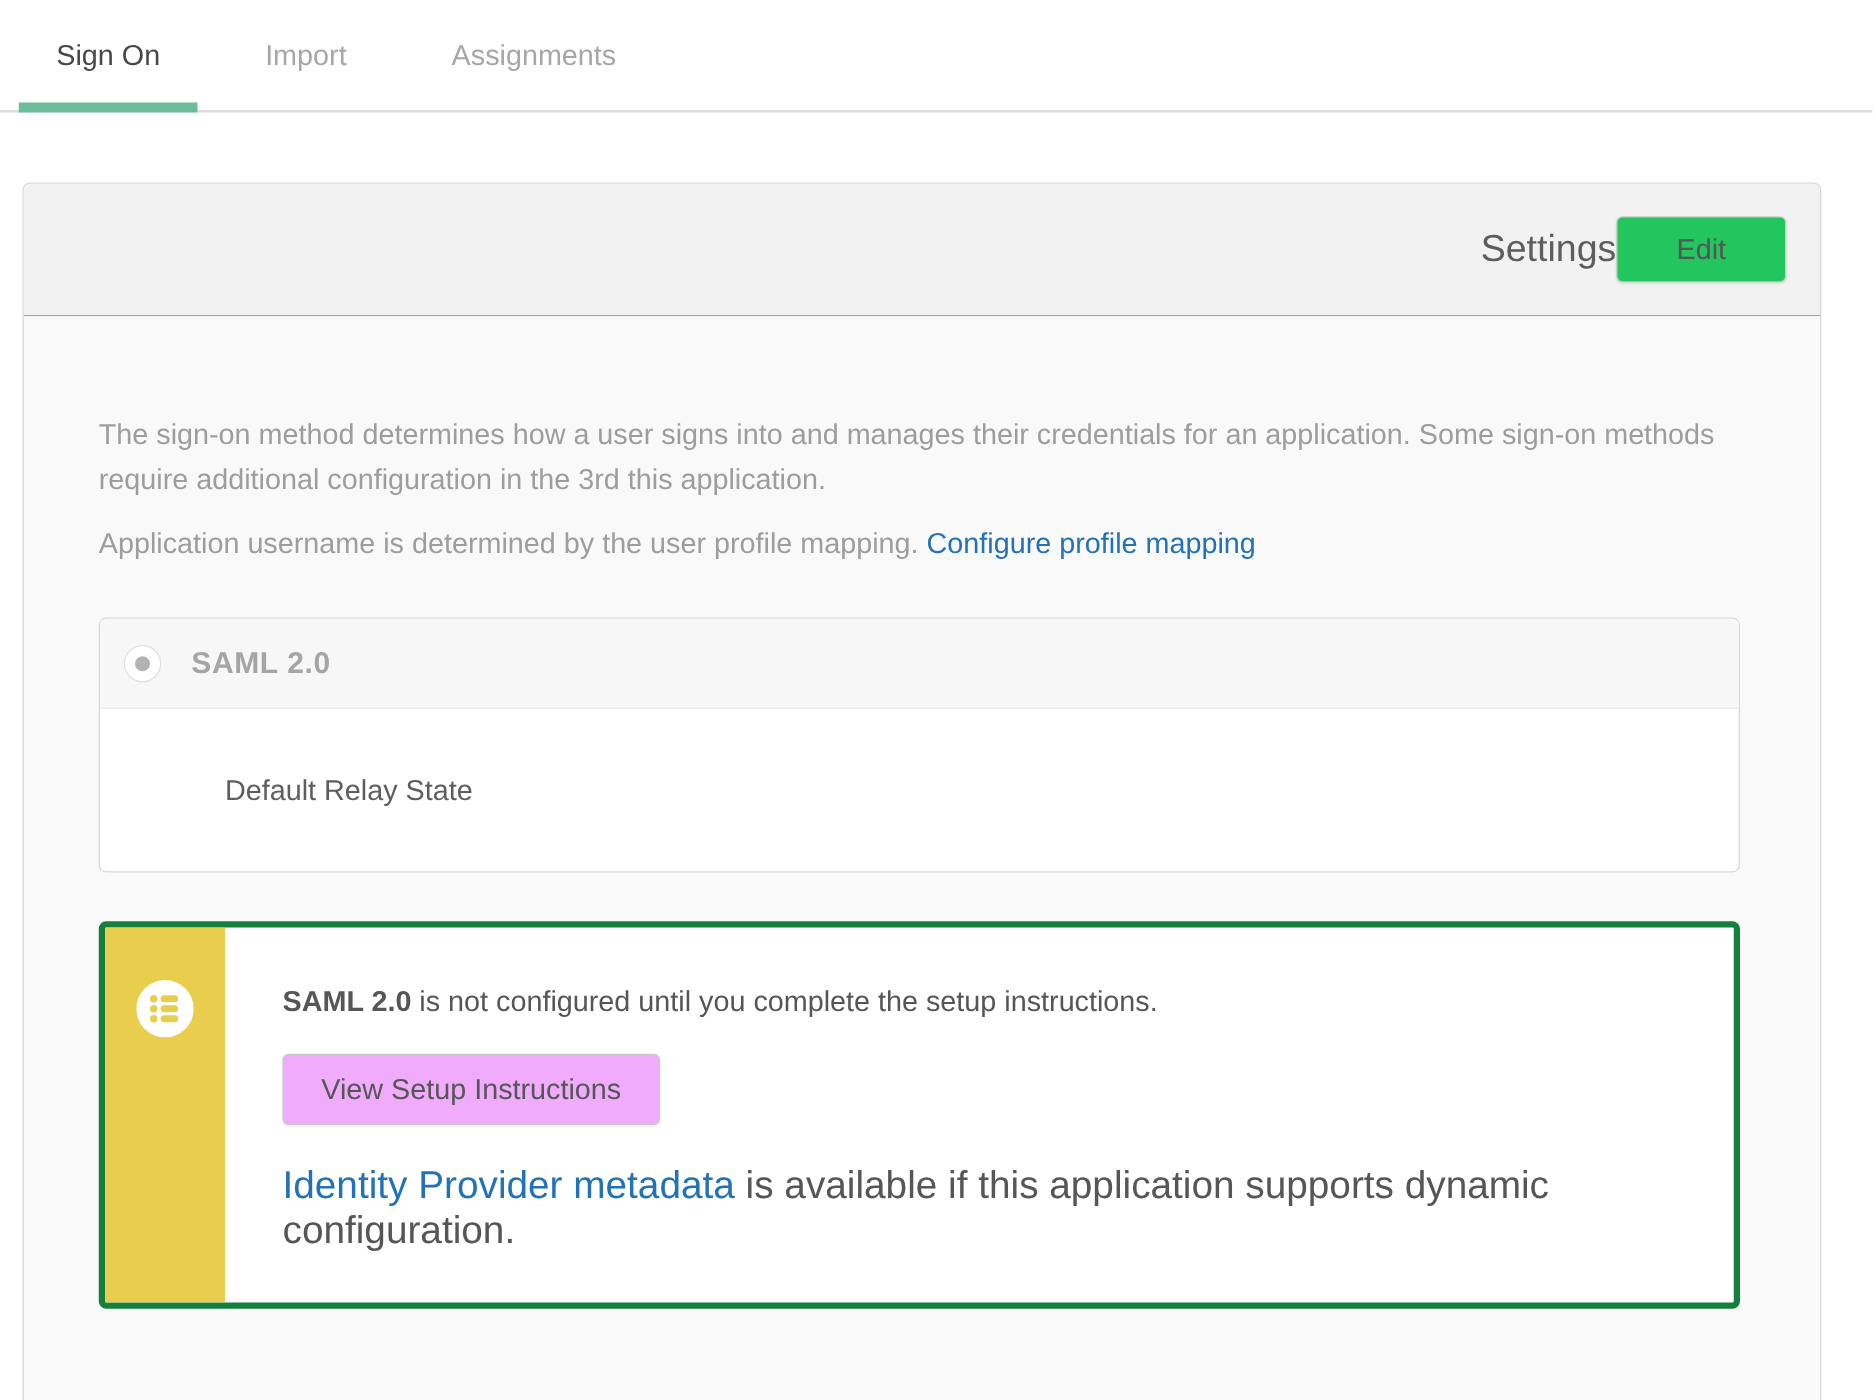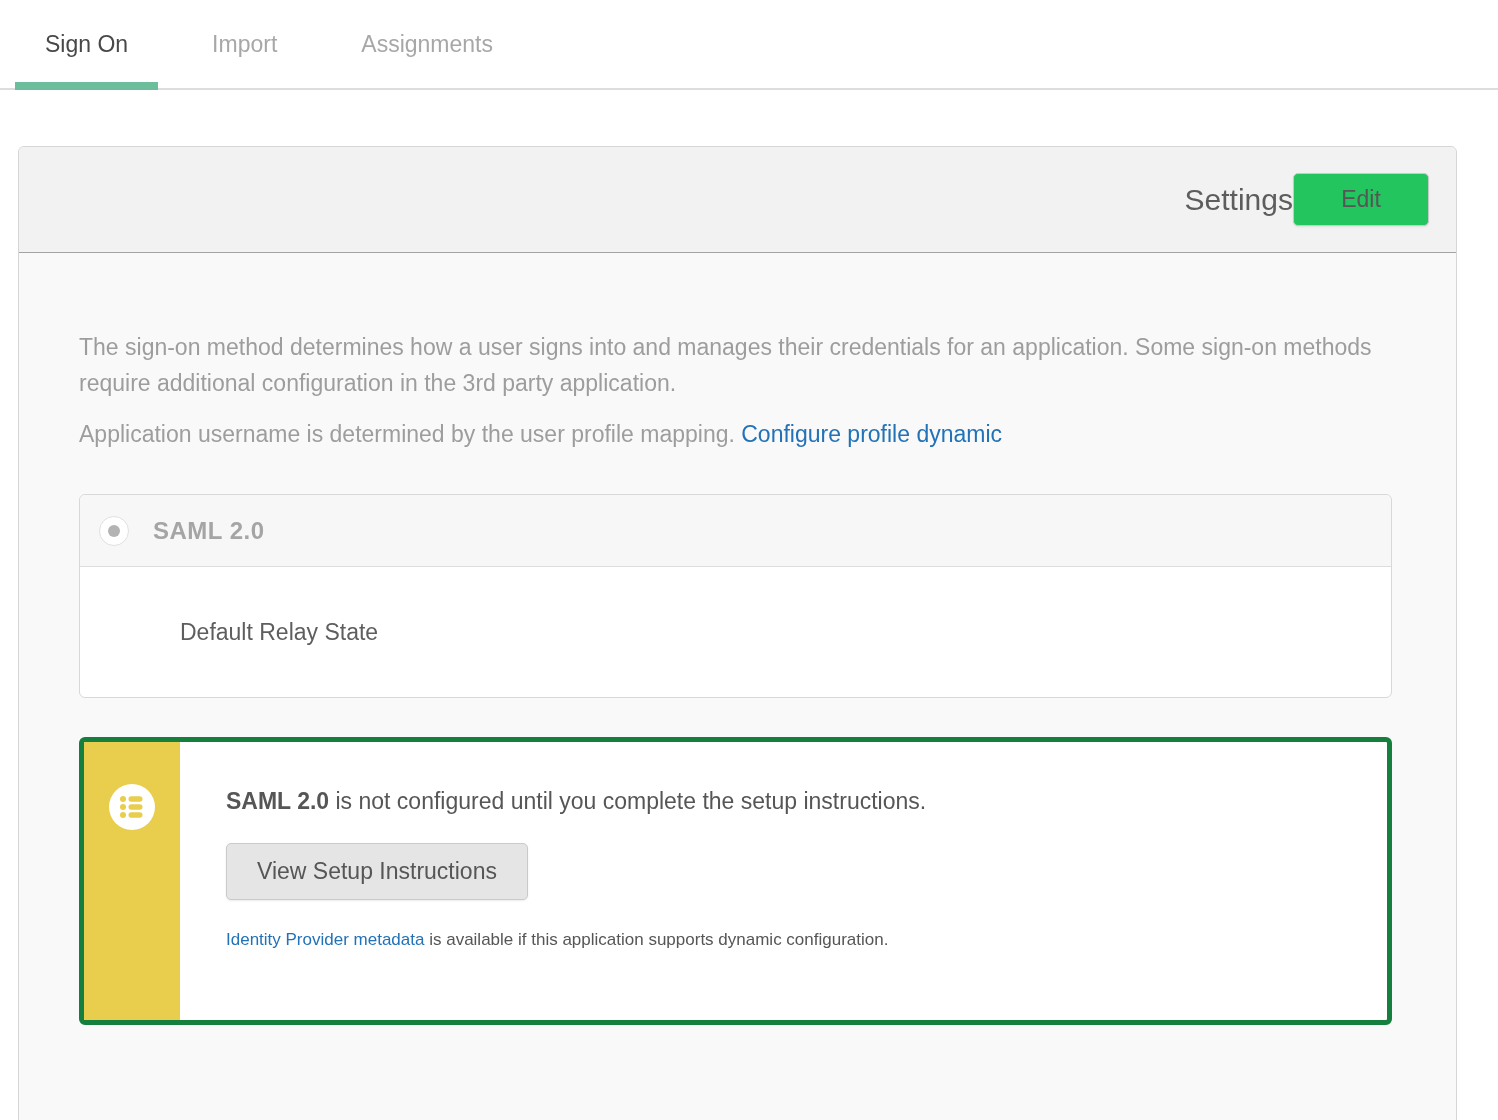--- a/index.html
+++ b/index.html
@@ -167,53 +167,53 @@
     align-items: flex-start;
     padding-top: 42px;
   }
   .warning-content { padding: 46px 40px 40px 46px; flex: 1; }
   .warning-text { font-size: 23px; color: #565656; margin: 0; }
   .warning-text b { font-weight: 700; }
   .setup-btn {
     margin-top: 28px;
     height: 57px;
     padding: 0 30px;
-    background: #e5e5e5;
+    background: #f0abfc;
     border: 1px solid #cacaca;
     border-radius: 5px;
     font-family: "Liberation Sans", sans-serif;
     font-size: 23px;
     color: #565656;
     box-shadow: 0 1px 2px rgba(0,0,0,0.08);
     cursor: pointer;
     display: block;
   }
-  .metadata-line { margin: 30px 0 0 0; font-size: 17px; color: #565656; }
+  .metadata-line { margin: 30px 0 0 0; font-size: 31px; color: #565656; }
 </style>
 </head>
 <body>
 
 <nav class="tabbar">
   <div class="tab active">Sign On</div>
   <div class="tab">Import</div>
   <div class="tab">Assignments</div>
 </nav>
 
 <section class="panel">
   <header class="panel-header">
     <h1 class="panel-title">Settings</h1>
     <button class="edit-btn">Edit</button>
   </header>
 
   <div class="panel-body">
 
 
-    <p class="desc">The sign-on method determines how a user signs into and manages their credentials for an application. Some sign-on methods require additional configuration in the 3rd party application.</p>
-
-    <p class="username-line"><span>Application username is determined by the user profile mapping. </span><a class="link">Configure profile dynamic</a></p>
+    <p class="desc">The sign-on method determines how a user signs into and manages their credentials for an application. Some sign-on methods require additional configuration in the 3rd this application.</p>
+
+    <p class="username-line"><span>Application username is determined by the user profile mapping. </span><a class="link">Configure profile mapping</a></p>
 
     <div class="saml-box">
       <div class="saml-header">
         <span class="radio"></span>
         <span class="saml-label">SAML 2.0</span>
       </div>
       <div class="saml-body">
         <span class="relay-label">Default Relay State</span>
       </div>
     </div>

